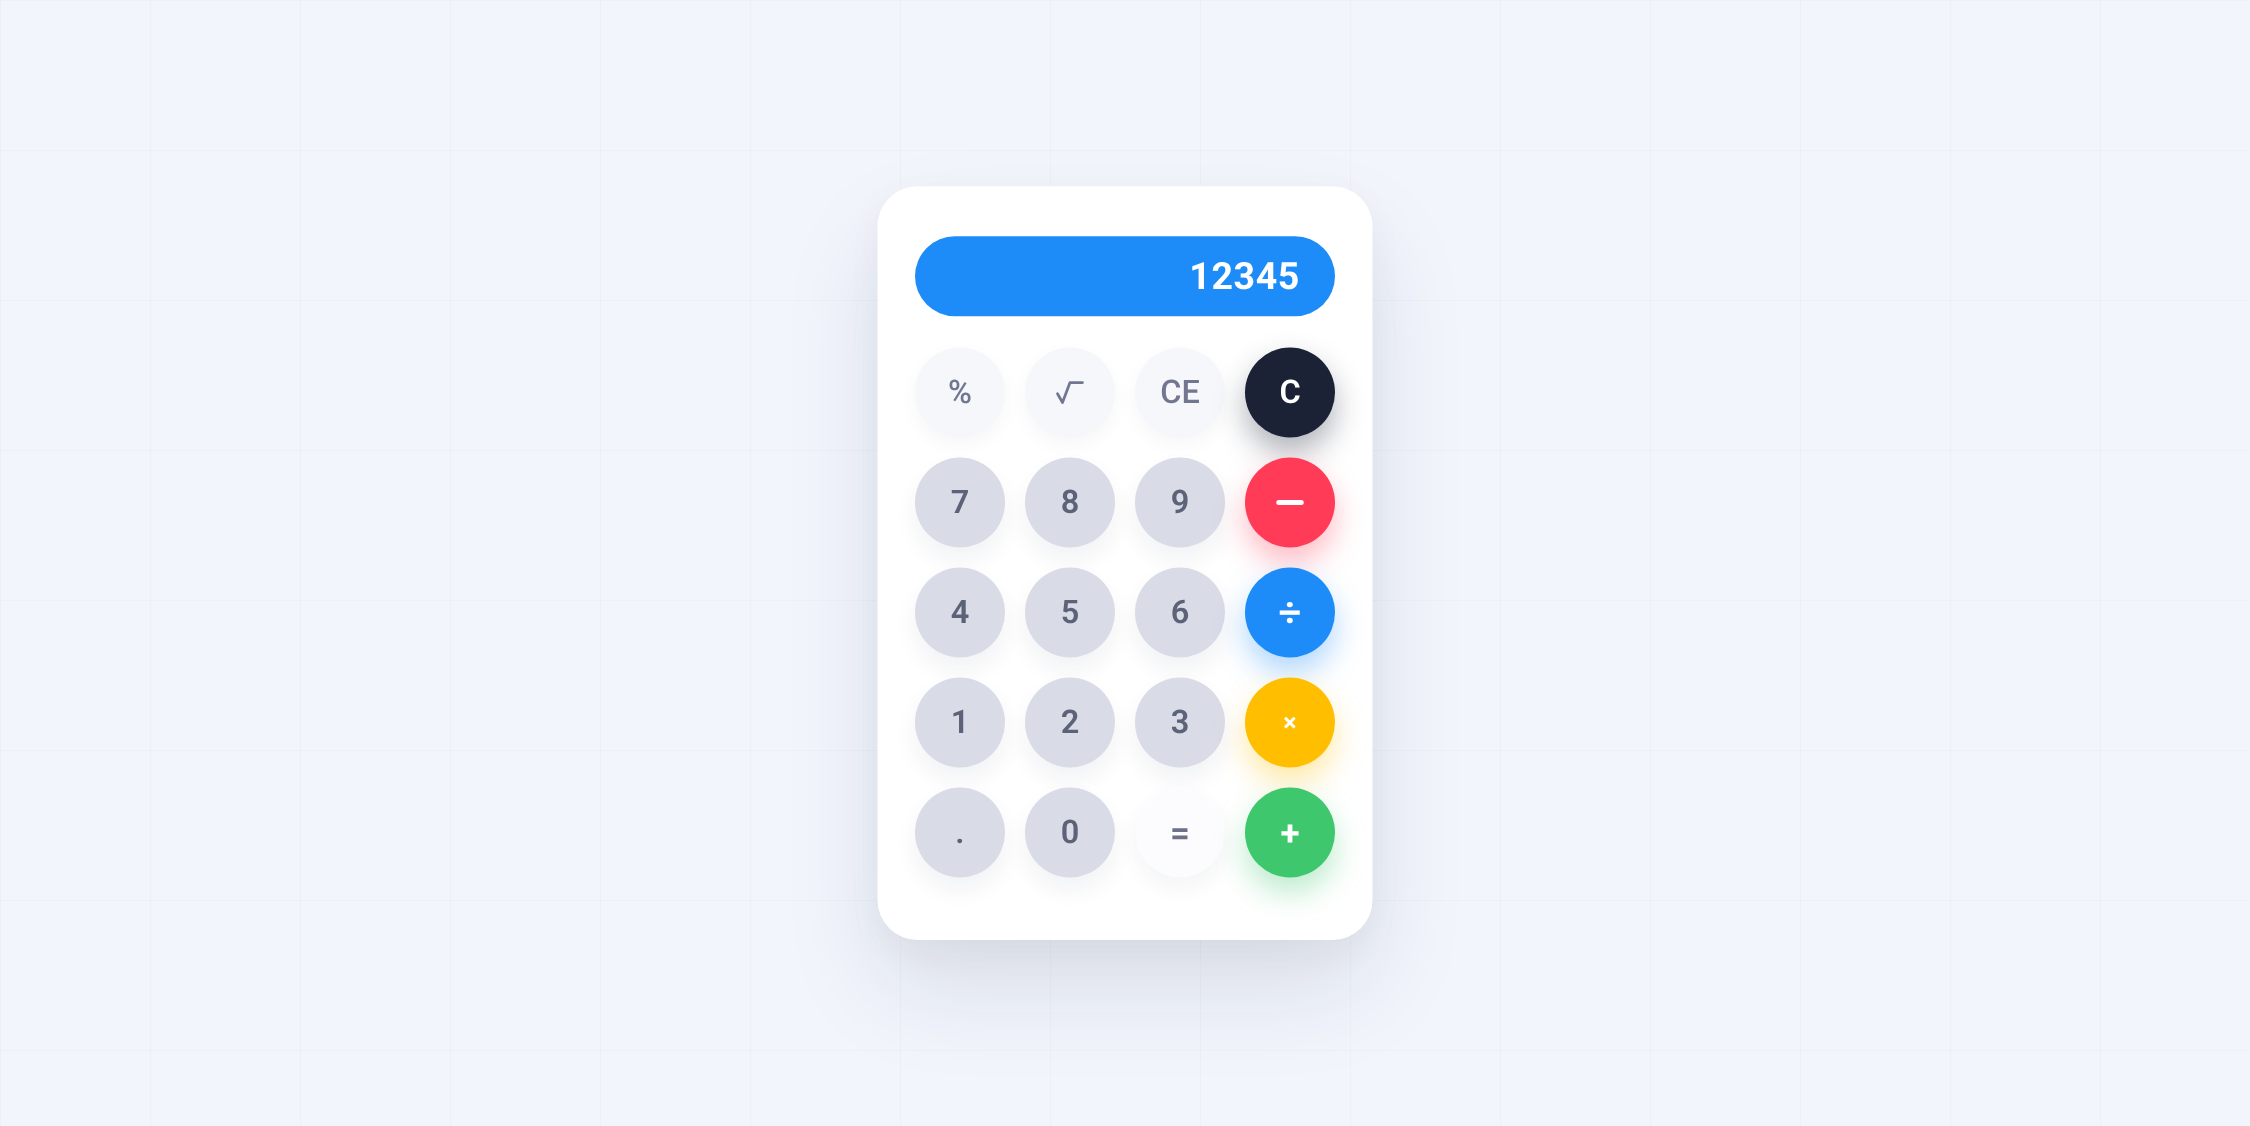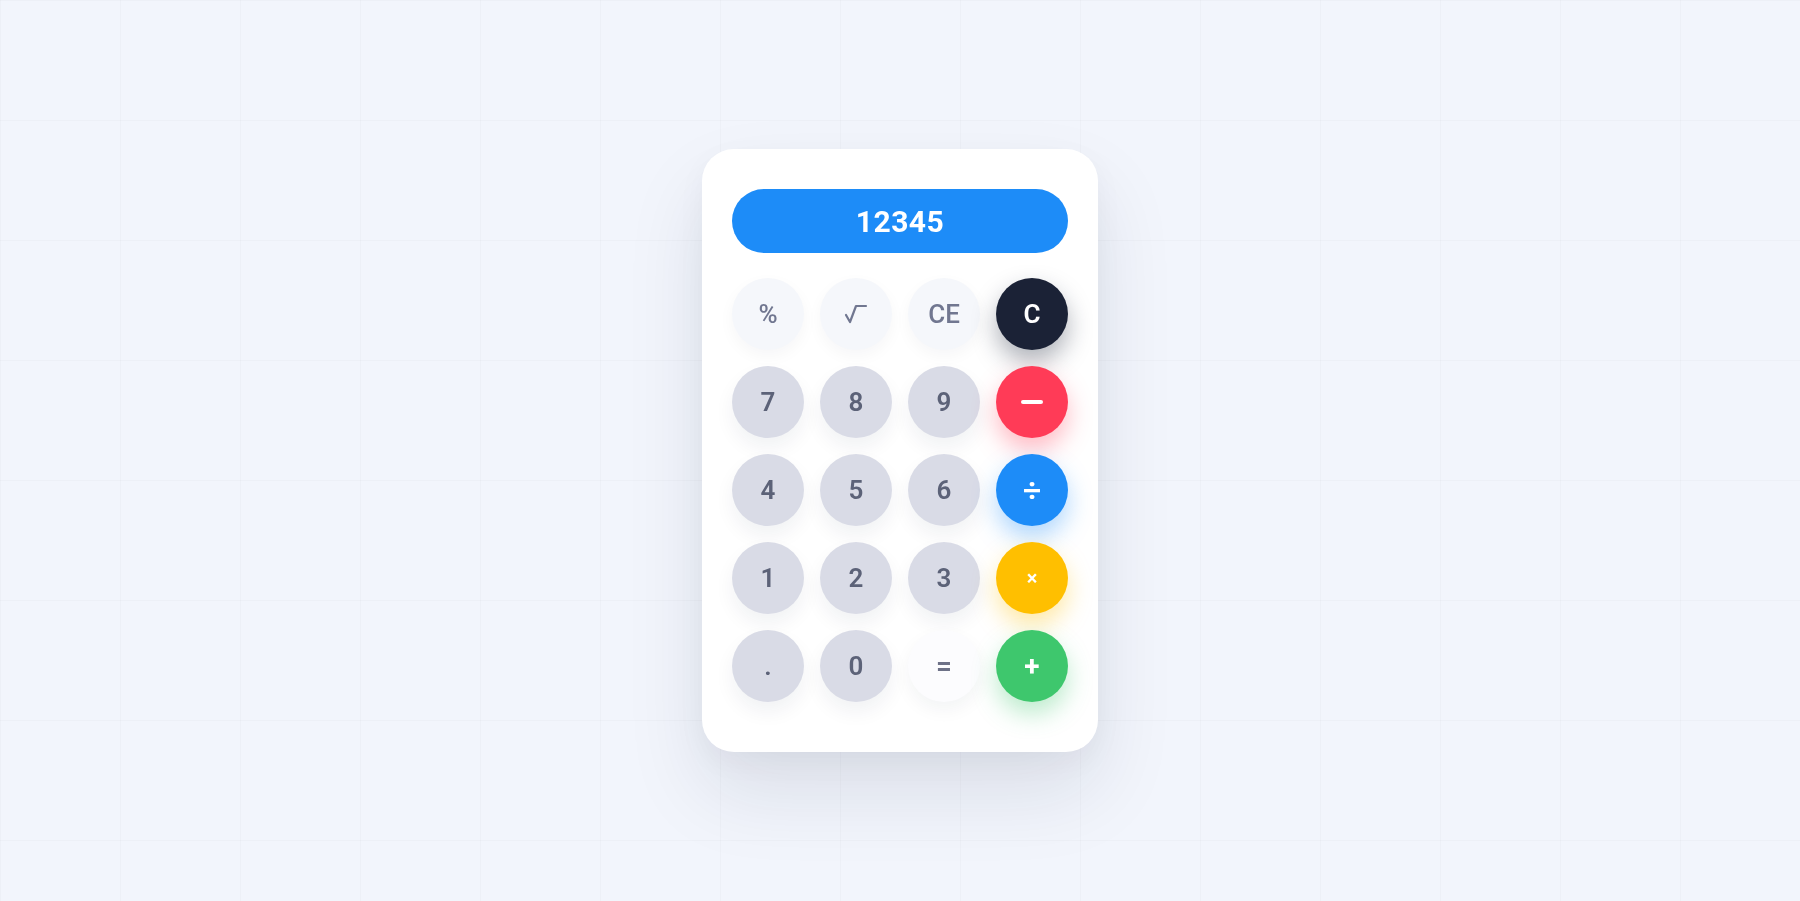--- a/index.html
+++ b/index.html
@@ -33,21 +33,21 @@
     }
     .display {
       background: #1d8cf8;
       border-radius: 40px;
       height: 64px;
       color: #fff;
       font-size: 30px;
       font-weight: 700;
       display: flex;
       align-items: center;
-      justify-content: center;
+      justify-content: flex-end;
       padding: 0 28px;
       margin-bottom: 25px;
       letter-spacing: 0.5px;
     }
     .keys {
       display: grid;
       grid-template-columns: repeat(4, 72px);
       grid-auto-rows: 72px;
       gap: 16px;
     }

